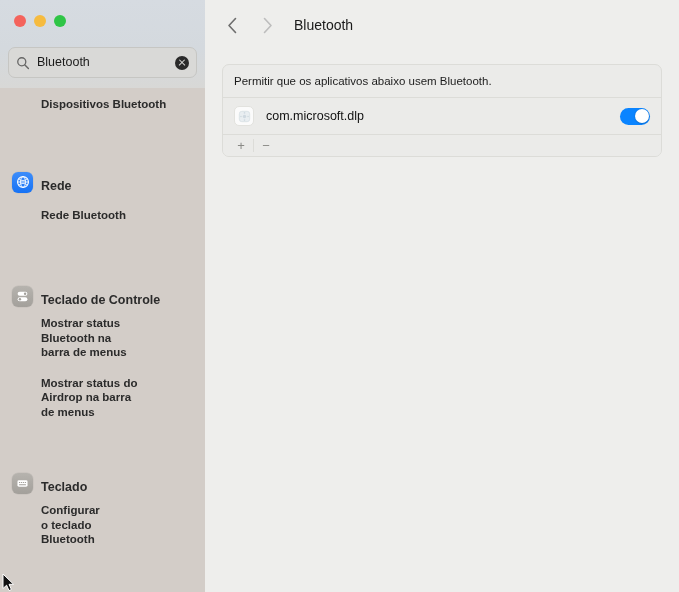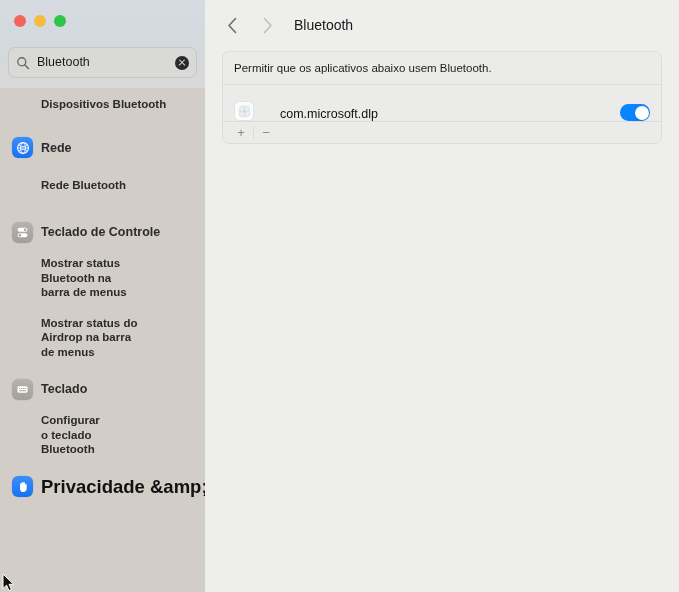--- a/index.html
+++ b/index.html
@@ -97,24 +97,25 @@
 
   .sidebar-scroll {
     position: absolute;
     top: 88px; left: 0; right: 0; bottom: 0;
     overflow: hidden;
     font-weight: bold;
   }
 
   .group-row {
     display: flex;
-    align-items: center;
+    align-items: flex-end;
     padding: 0 0 0 12px;
     height: 30px;
     box-sizing: border-box;
+    margin-top: 30px;
   }
   .group-icon {
     width: 21px; height: 21px;
     border-radius: 6px;
     flex: 0 0 21px;
     margin-right: 8px;
     display: flex;
     align-items: center;
     justify-content: center;
     box-shadow: 0 0 0 0.5px rgba(0,0,0,.07);
@@ -172,39 +173,38 @@
   }
   .nav-btn svg { display: block; }
   .toolbar-title {
     font-size: 14px;
     color: #1a1a1a;
     margin-left: 14px;
     white-space: nowrap;
   }
 
   .panel {
-    margin: 1px 17px 0 17px;
+    margin: 14px 17px 0 17px;
     background: #ebebe9;
     border: 1px solid #dcdcd8;
     border-radius: 7px;
     overflow: hidden;
   }
   .panel-note {
     font-size: 11.5px;
     color: #1c1c1c;
     padding: 10px 11px 10px 11px;
     border-bottom: 1px solid #dcdcd8;
   }
   .app-row {
     display: flex;
-    align-items: flex-end;
+    align-items: center;
     height: 36px;
     padding: 0 11px;
     border-bottom: 1px solid #dcdcd8;
-    gap: 14px;
   }
   .app-icon {
     width: 20px; height: 20px;
     flex: 0 0 20px;
     border-radius: 5px;
     background: #fbfbfb;
     border: 1px solid #e2e2de;
     box-sizing: border-box;
     display: flex;
     align-items: center;

